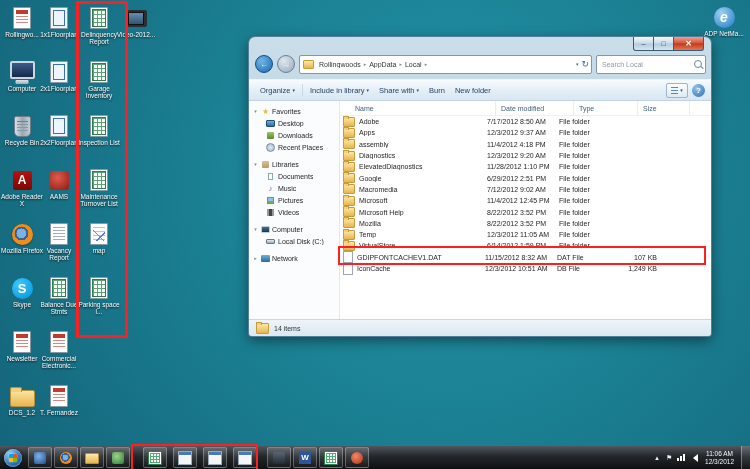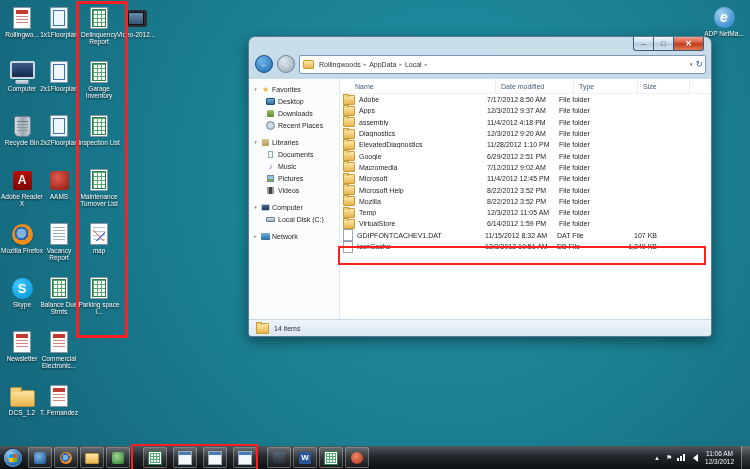--- a/index.html
+++ b/index.html
@@ -317,20 +317,40 @@
             <span class="crumb">AppData</span>
             <span class="sep">▸</span>
             <span class="crumb">Local</span>
             <span class="sep">▸</span>
           </span>
         <span class="addr-right">
           <span style="font-size:5px;color:#567;">▾</span>
           <span style="font-size:9px;color:#2a6ab0;">↻</span>
         </span>
       </div>
+      <div class="search">
+        <input placeholder="Search Local" style="">
+        <span class="mag"></span>
+      </div>
+    </div>
+    <div class="win-toolbar">
+      <div id="toolbar-items" style="display:flex;align-items:center;">
+          <div class="tb-btn">Organize<span class="dd">▾</span></div>
+          <div class="tb-sep"></div>
+          <div class="tb-btn">Include in library<span class="dd">▾</span></div>
+          <div class="tb-btn">Share with<span class="dd">▾</span></div>
+          <div class="tb-btn">Burn</div>
+          <div class="tb-btn">New folder</div>
+        </div>
+      <div class="tb-right">
+        <div class="views-btn">
+            <span class="dd">▾</span>
+          </div>
+        <div class="help-btn">?</div>
+      </div>
     </div>
     <div class="win-main">
       <div id="nav-pane" class="nav-pane">
           <div class="nav-sec">
             <div class="nav-head">
               <span class="tri">▾</span>
               <span class="nic nic-favorites"></span>
               <span class="nav-label">Favorites</span>
             </div>
             <div class="nav-child">

